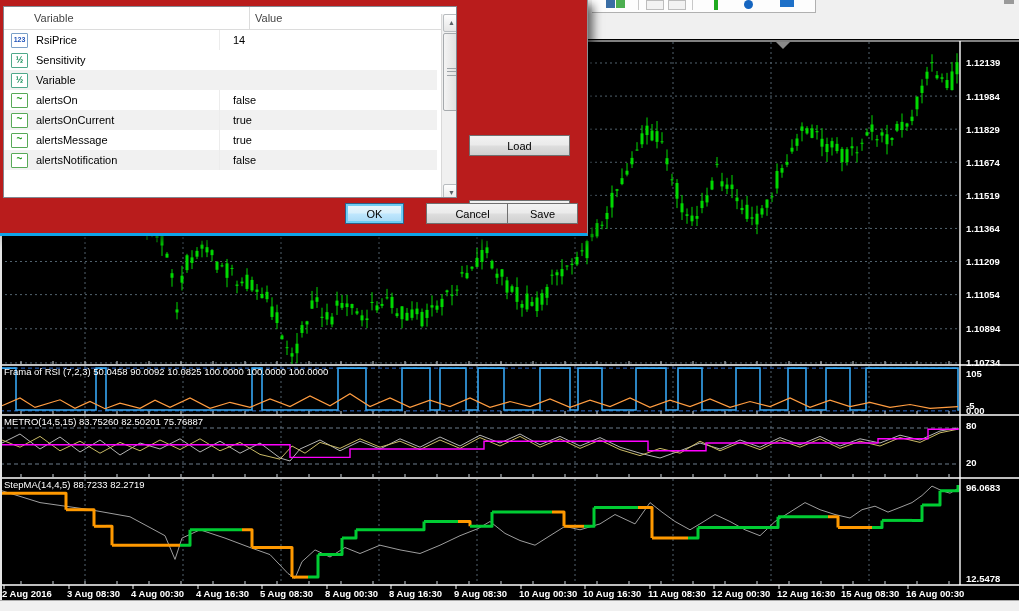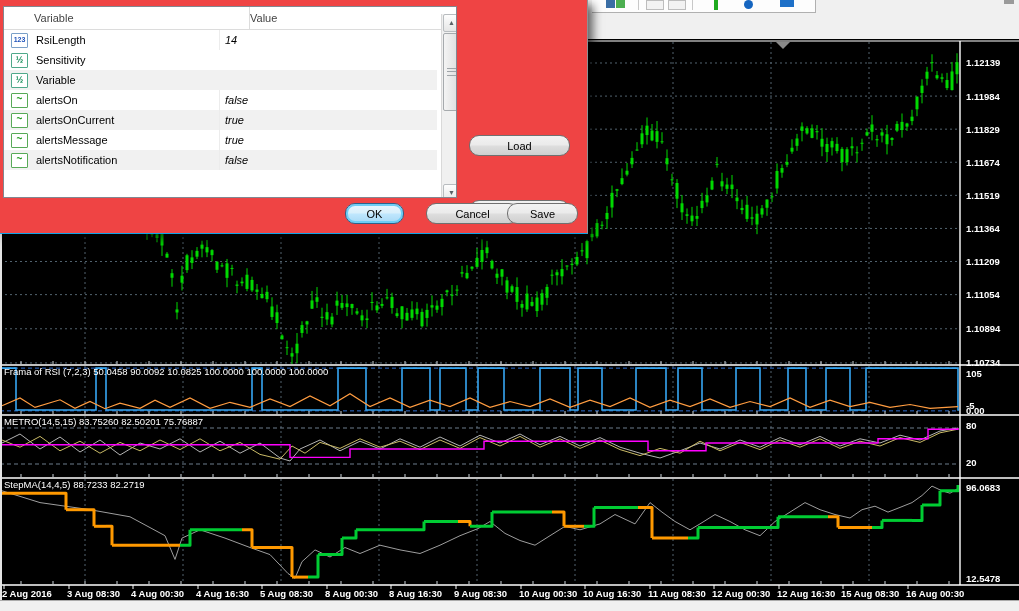--- a/index.html
+++ b/index.html
@@ -10,49 +10,49 @@
   #top-strip{left:0;top:0;width:1019px;height:39px;background:#f0f0f0;z-index:1;border-bottom:1px solid #9a9a9a;}
   #toolbar-frag{left:592px;top:0;width:223px;height:12px;background:#fdfdfd;
                 border-bottom:1px solid #b0b0b0;border-right:1px solid #b0b0b0;}
   .tb-ico{position:absolute;top:0;}
   
   #chart-svg{left:0;top:0;z-index:2;}
   
   #left-edge{left:0;top:233px;width:2px;height:378px;background:#e4e4e4;z-index:3;}
   #bottom-strip{left:0;top:600px;width:1019px;height:11px;background:#f0f0f0;border-top:1px solid #ababab;z-index:3;}
   
-  #dialog{left:0;top:0;width:587px;height:233px;background:#ef4444;z-index:10;
-          border-right:1px solid #8e9094;border-bottom:1px solid #0ea5e9;
+  #dialog{left:0;top:0;width:587px;height:233px;background:#b91c1c;z-index:10;
+          border-right:1px solid #8e9094;border-bottom:3px solid #0ea5e9;
           box-shadow:5px 5px 9px rgba(0,0,0,.6);font-size:11px;color:#000;}
   #param-table{left:3px;top:6px;width:452px;height:190px;background:#fff;border:1px solid #828790;overflow:hidden;}
   #tbl-header{position:absolute;left:0;top:0;width:100%;height:22px;background:#fff;border-bottom:1px solid #dcdcdc;display:flex;color:#444;}
   #tbl-header .hc1{width:215px;padding-left:30px;line-height:22px;}
-  #tbl-header .hc2{flex:1;line-height:22px;border-left:1px solid #dcdcdc;}
+  #tbl-header .hc2{flex:1;padding-left:5px;line-height:22px;border-left:1px solid #dcdcdc;}
   #rows{position:absolute;left:0;top:23px;width:433px;}
   .prow{height:20px;display:flex;align-items:center;}
   .prow.even{background:#f1f1f1;}
   .prow .cname{width:215px;display:flex;align-items:center;height:100%;}
-  .prow .cval{flex:1;padding-left:5px;border-left:1px solid #ececec;height:100%;line-height:20px;font-style:italic;}
+  .prow .cval{flex:1;padding-left:13px;border-left:1px solid #ececec;height:100%;line-height:20px;}
   .pico{width:15px;height:13px;margin:0 8px 0 7px;background:#fff;border:1px solid #7aa0c8;border-radius:1px;
         font-size:7px;line-height:12px;text-align:center;color:#2255bb;font-weight:bold;flex:0 0 auto;}
   .pico.half{border-color:#4fa98a;color:#0f8a55;font-size:9px;}
   .pico.wave{border-color:#57aa57;color:#1d9a1d;font-size:10px;line-height:10px;}
   
   #vsb{left:437px;top:7px;width:17px;height:188px;background:#f0f0f0;border-left:1px solid #d9d9d9;}
   .sb-btn{position:absolute;left:1px;width:15px;height:16px;background:linear-gradient(#fefefe,#e6e6e6);
           border:1px solid #b8bcbf;border-radius:2px;color:#5a6166;font-size:7px;text-align:center;line-height:15px;}
   #sb-up{top:0;}
   #sb-down{bottom:0;}
   #sb-thumb{position:absolute;left:1px;top:19px;width:15px;height:76px;background:linear-gradient(90deg,#f4f4f4,#dcdcdc);
             border:1px solid #a6aaad;border-radius:2px;}
   #sb-grip{position:absolute;left:3px;top:34px;width:9px;height:6px;
            border-top:1px solid #9fa4a8;border-bottom:1px solid #9fa4a8;}
   #sb-grip:before{content:"";position:absolute;left:0;top:2px;width:9px;height:0;border-top:1px solid #9fa4a8;}
   
-  .btn{position:absolute;height:21px;border:1px solid #707070;border-radius:10px;
+  .btn{position:absolute;height:21px;border:1px solid #707070;border-radius:0;
        background:linear-gradient(#f2f2f2,#ebebeb 45%,#dddddd 55%,#cfcfcf);
        font-size:11px;text-align:center;line-height:19px;color:#000;box-sizing:border-box;font-family:inherit;}
   #btn-load{left:469px;top:135px;width:101px;}
   #btn-save{left:469px;top:168px;width:101px;margin-top:32px;}
   #btn-ok{left:345px;top:203px;width:59px;border:1px solid #2c628b;
           background:linear-gradient(#eaf6fd,#d9f0fc 45%,#bee6fd 55%,#a7d9f5);
           box-shadow:inset 0 0 0 2px #6ecdf5;}
   #btn-cancel{left:426px;top:203px;width:93px;}
   #btn-reset{left:507px;top:203px;width:71px;}
 </style>
@@ -757,21 +757,21 @@
 <div class="abs" id="dialog">
   <div class="abs" id="param-table">
     <div id="tbl-header">
       <div class="hc1">Variable</div>
       <div class="hc2">Value</div>
     </div>
     <div id="rows">
         <div class="prow">
           <div class="cname">
             <div class="pico">123</div>
-            <span>RsiLength</span>
+            <span>RsiPrice</span>
           </div>
           <div class="cval">14</div>
         </div>
         <div class="prow">
           <div class="cname">
             <div class="pico half">½</div>
             <span>Sensitivity</span>
           </div>
         </div>
         <div class="prow even">

